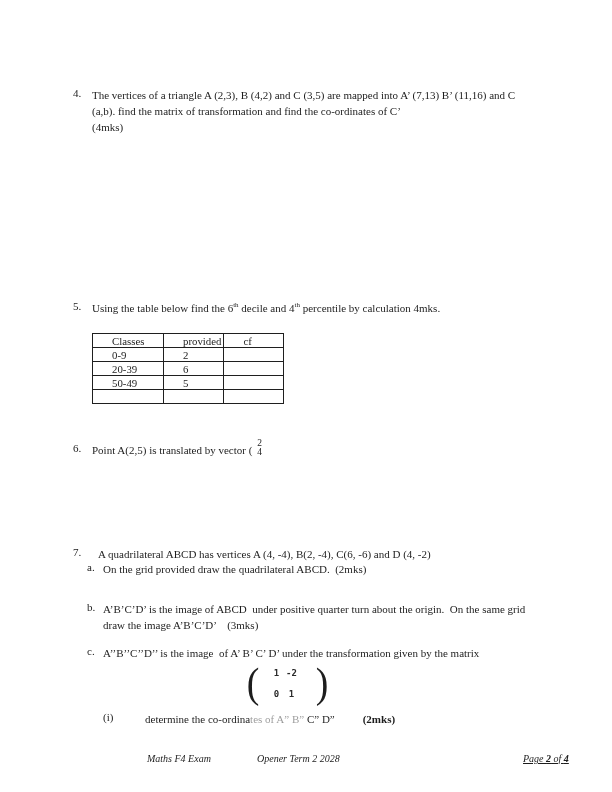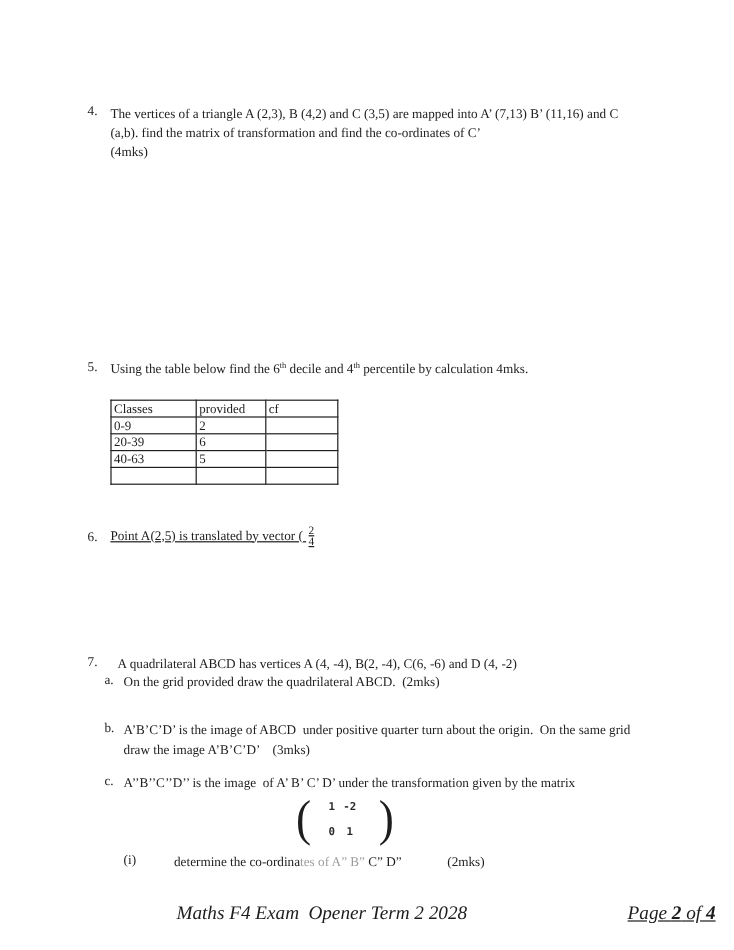--- a/index.html
+++ b/index.html
@@ -15,49 +15,49 @@
   .q{position:absolute;display:flex;align-items:flex-start;}
   .qnum{flex:none;white-space:pre;}
   .w19{width:19px;} .w25{width:25px;} .w16{width:16px;} .w42{width:42px;}
   .line{white-space:pre;line-height:16px;}
   sup{font-size:7px;vertical-align:super;line-height:0;}
   
   .ftable{position:absolute;left:92px;top:333px;border-collapse:collapse;table-layout:fixed;}
   .ftable td{
     border:1px solid #1f1f1f;
     height:13px;
-    padding:0 2px 0 2px;
+    padding:0 2px 0 19px;
     font-size:10.8px;line-height:12px;
     vertical-align:middle;white-space:pre;
     font-family:"Liberation Serif","DejaVu Serif",serif;
   }
   
-  .vecline{display:flex;align-items:flex-start;white-space:pre;line-height:16px;text-decoration:underline;}
+  .vecline{display:flex;align-items:flex-end;white-space:pre;line-height:16px;}
   .vec-col{
     display:inline-flex;flex-direction:column;align-items:center;
     font-size:9.5px;line-height:9.5px;margin:0 2px;
   }
   
   .matrix{position:absolute;display:flex;align-items:center;height:44px;}
   .mparen{
     font-family:"Liberation Serif",serif;
     font-size:42px;line-height:44px;font-weight:300;
     transform:scaleX(0.9);
   }
   .mgrid{
     display:grid;grid-template-columns:15px 15px;
     row-gap:12px;
     margin:2px 16px 0 9px;
     font-family:"DejaVu Sans Mono","Liberation Mono",monospace;
     font-size:9px;font-weight:bold;line-height:9px;
     text-align:center;color:#2a2a2a;
   }
   .faded{opacity:0.45;}
-  .marks-gap{margin-left:38px;}
-  .footer-item{position:absolute;top:753px;font-style:italic;font-size:16px;white-space:pre;}
+  .marks-gap{margin-left:28px;font-weight:bold;}
+  .footer-item{position:absolute;top:753px;font-style:italic;font-size:10px;white-space:pre;}
   b{font-weight:bold;}
 </style>
 </head>
 <body>
 
 <div class="page">
 
   <div class="q" style="left:73px;top:87px;">
     <span class="qnum w19">4.</span>
     <div>
@@ -88,21 +88,21 @@
         <td>0-9</td>
         <td>2</td>
         <td></td>
       </tr>
       <tr>
         <td>20-39</td>
         <td>6</td>
         <td></td>
       </tr>
       <tr>
-        <td>40-63</td>
+        <td>50-49</td>
         <td>5</td>
         <td></td>
       </tr>
       <tr>
         <td></td>
         <td></td>
         <td></td>
       </tr>
     </tbody>
   </table>

